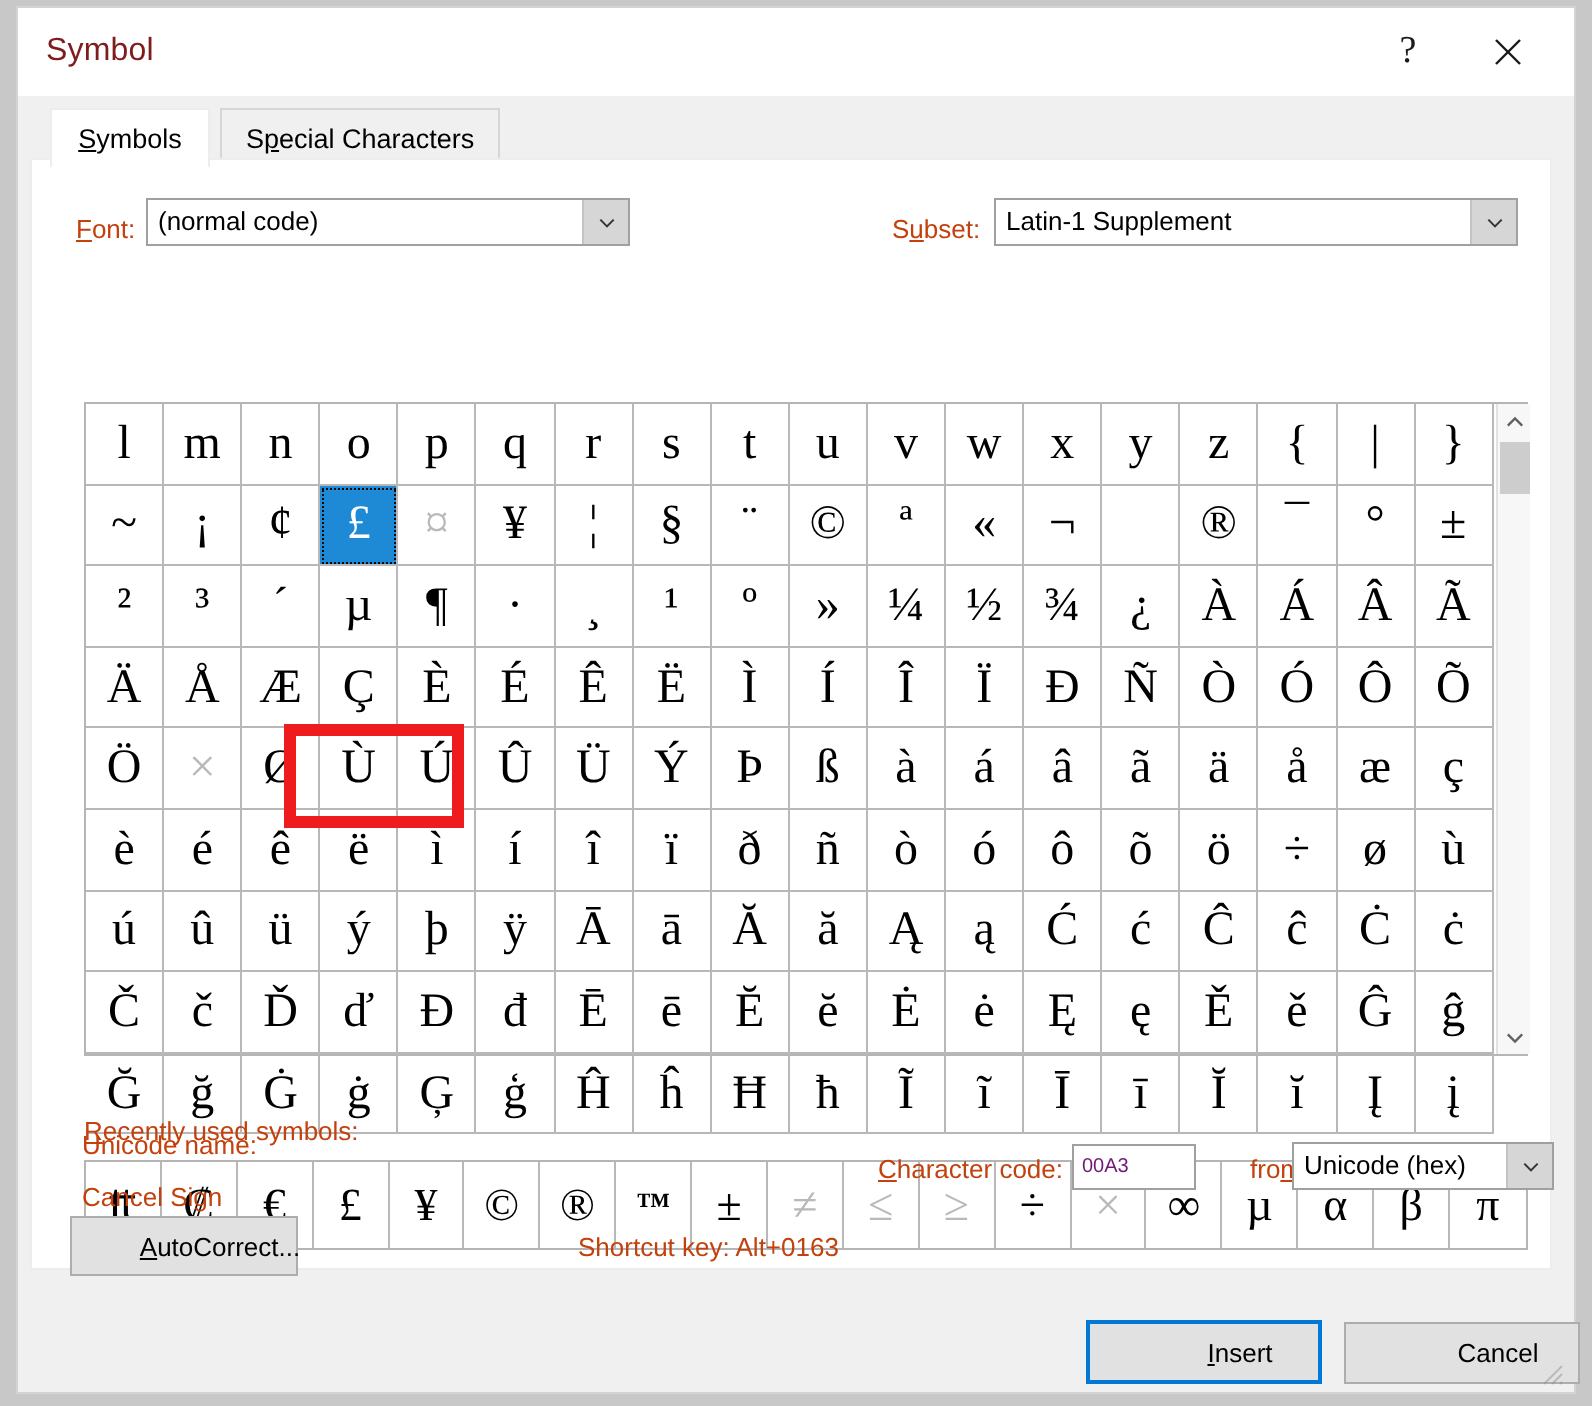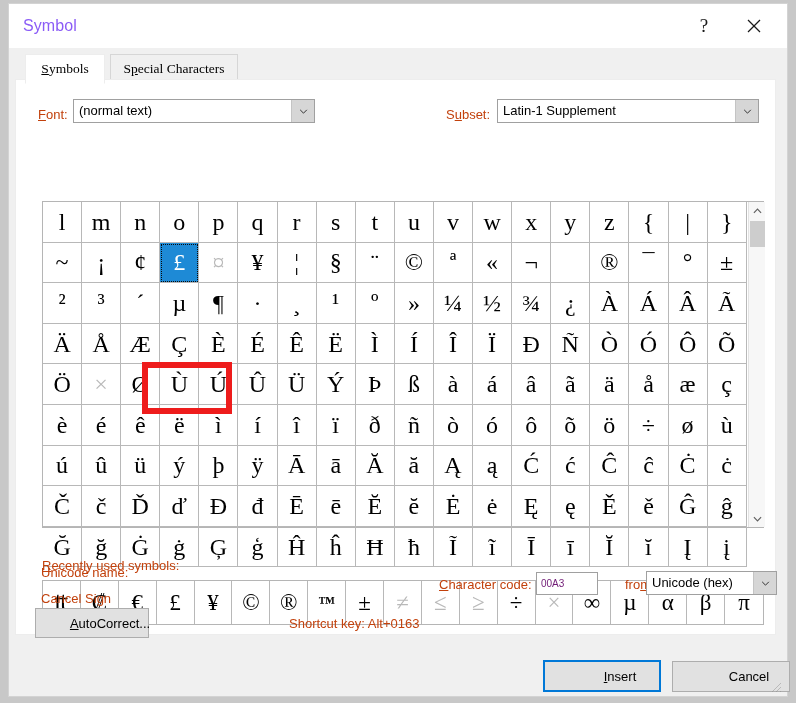--- a/index.html
+++ b/index.html
@@ -31,21 +31,21 @@
     width: 100%;
     height: 44px;
     background: #ffffff;
     box-sizing: border-box;
   }
   .title-text {
     position: absolute;
     left: 14px;
     top: 13px;
     font-size: 16px;
-    color: #8b5cf6;
+    color: #7f1d1d;
     letter-spacing: 0.1px;
   }
   .tb-btn {
     position: absolute;
     top: 0;
     width: 46px;
     height: 44px;
     display: flex;
     align-items: center;
     justify-content: center;
@@ -69,21 +69,20 @@
     position: absolute;
     top: 6px;
     height: 29px;
     box-sizing: border-box;
     display: flex;
     align-items: center;
     justify-content: center;
     font-size: 13.5px;
     padding: 0 12px;
     cursor: default;
-    font-family: Liberation Serif, serif;
   }
   .tab.active {
     left: 6px;
     background: #ffffff;
     border: 1px solid #ededed;
     border-bottom: 1px solid #ffffff;
     height: 30px;
     z-index: 3;
     min-width: 80px;
   }
@@ -342,21 +341,21 @@
     </div>
     <div class="tab inactive">
       <span>S<span class="ul">p</span>ecial Characters</span>
     </div>
   </div>
 
   <div class="panel">
 
     <div class="lbl" style="left:22px; top:27px;"><span class="ul">F</span>ont:</div>
     <div class="combo" style="left:57px; top:19px; width:242px;">
-      <span class="val">(normal text)</span>
+      <span class="val">(normal code)</span>
       <span class="arrow">
         <svg class="chev" viewBox="0 0 10 6">
           <polyline points="1,1 5,5 9,1" fill="none" stroke="#333" stroke-width="1.2"></polyline>
         </svg>
       </span>
     </div>
 
     <div class="lbl" style="left:430px; top:27px;">S<span class="ul">u</span>bset:</div>
     <div class="combo" style="left:481px; top:19px; width:262px;">
       <span class="val">Latin-1 Supplement</span>

